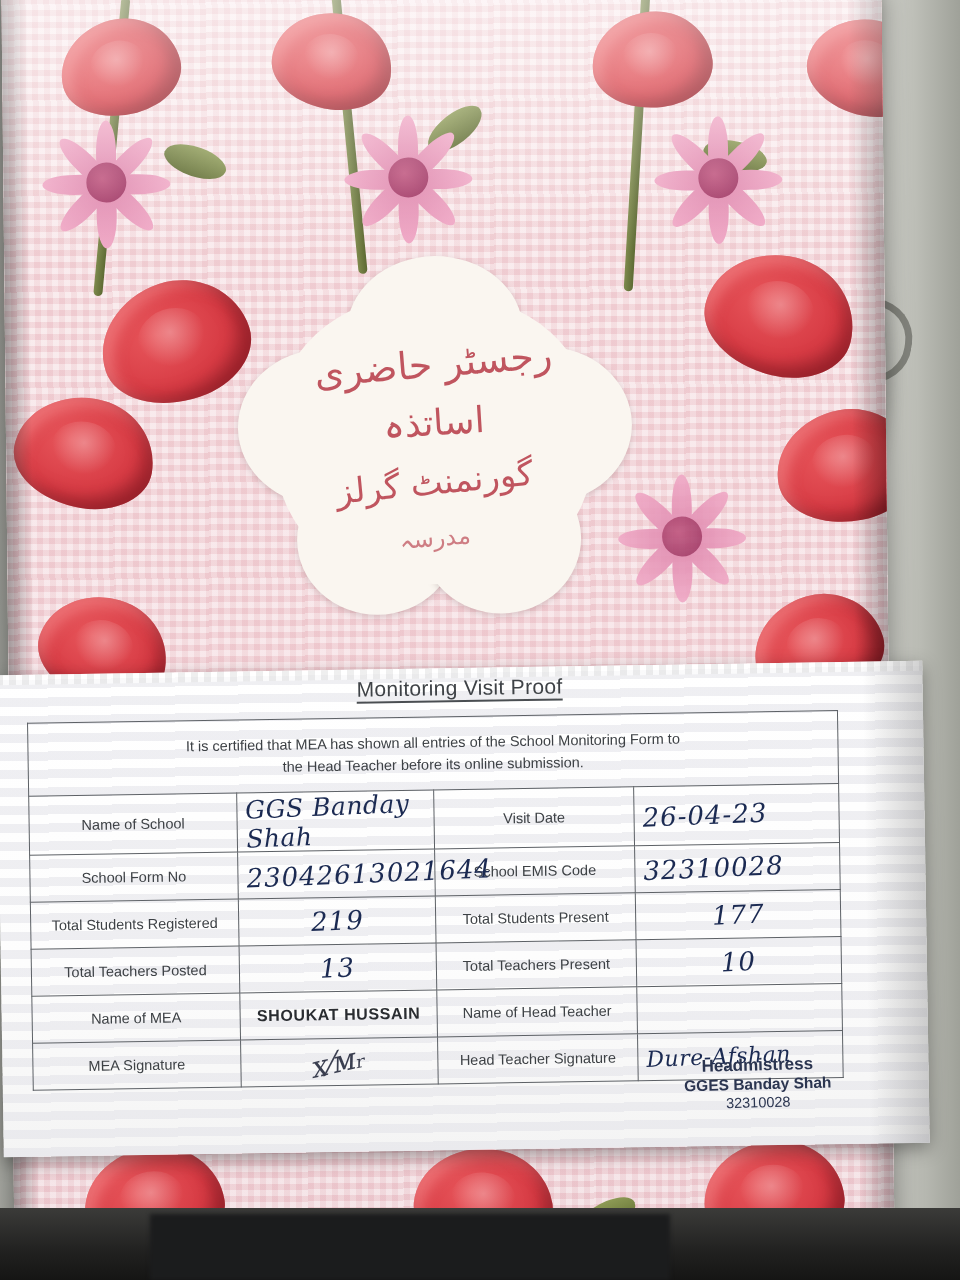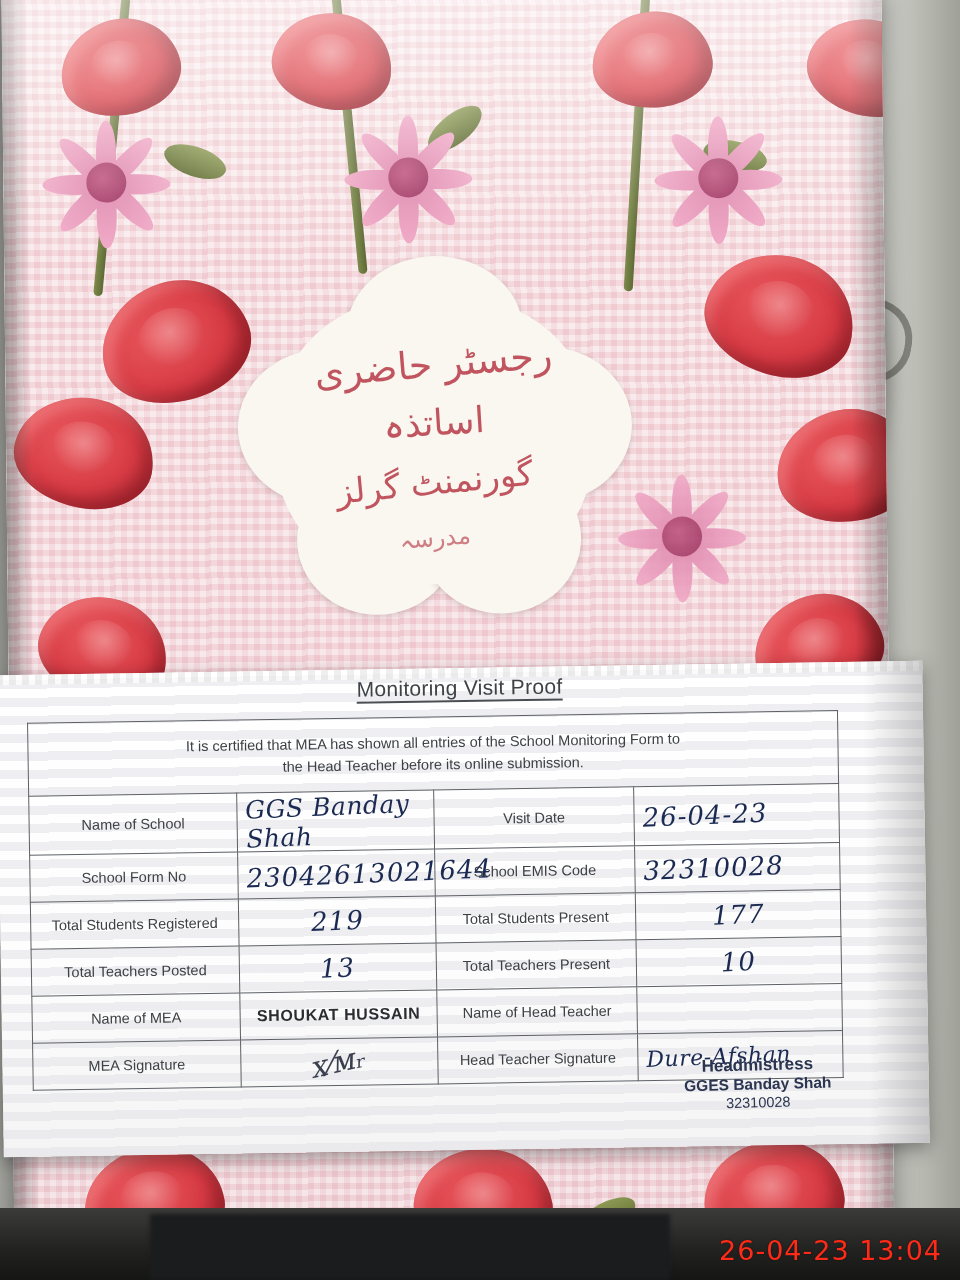--- a/index.html
+++ b/index.html
@@ -484,14 +484,13 @@
       <div class="s2">GGES Banday Shah</div>
       <div class="s3">32310028</div>
     </div>
 
     <div class="paper-shadow-right"></div>
   </div>
 
   <div class="floor-dark"></div>
   <div class="floor-dark2"></div>
 
-  <div class="timestamp">26-04-23  13:04</div>
 </div>
 
 </body></html>

